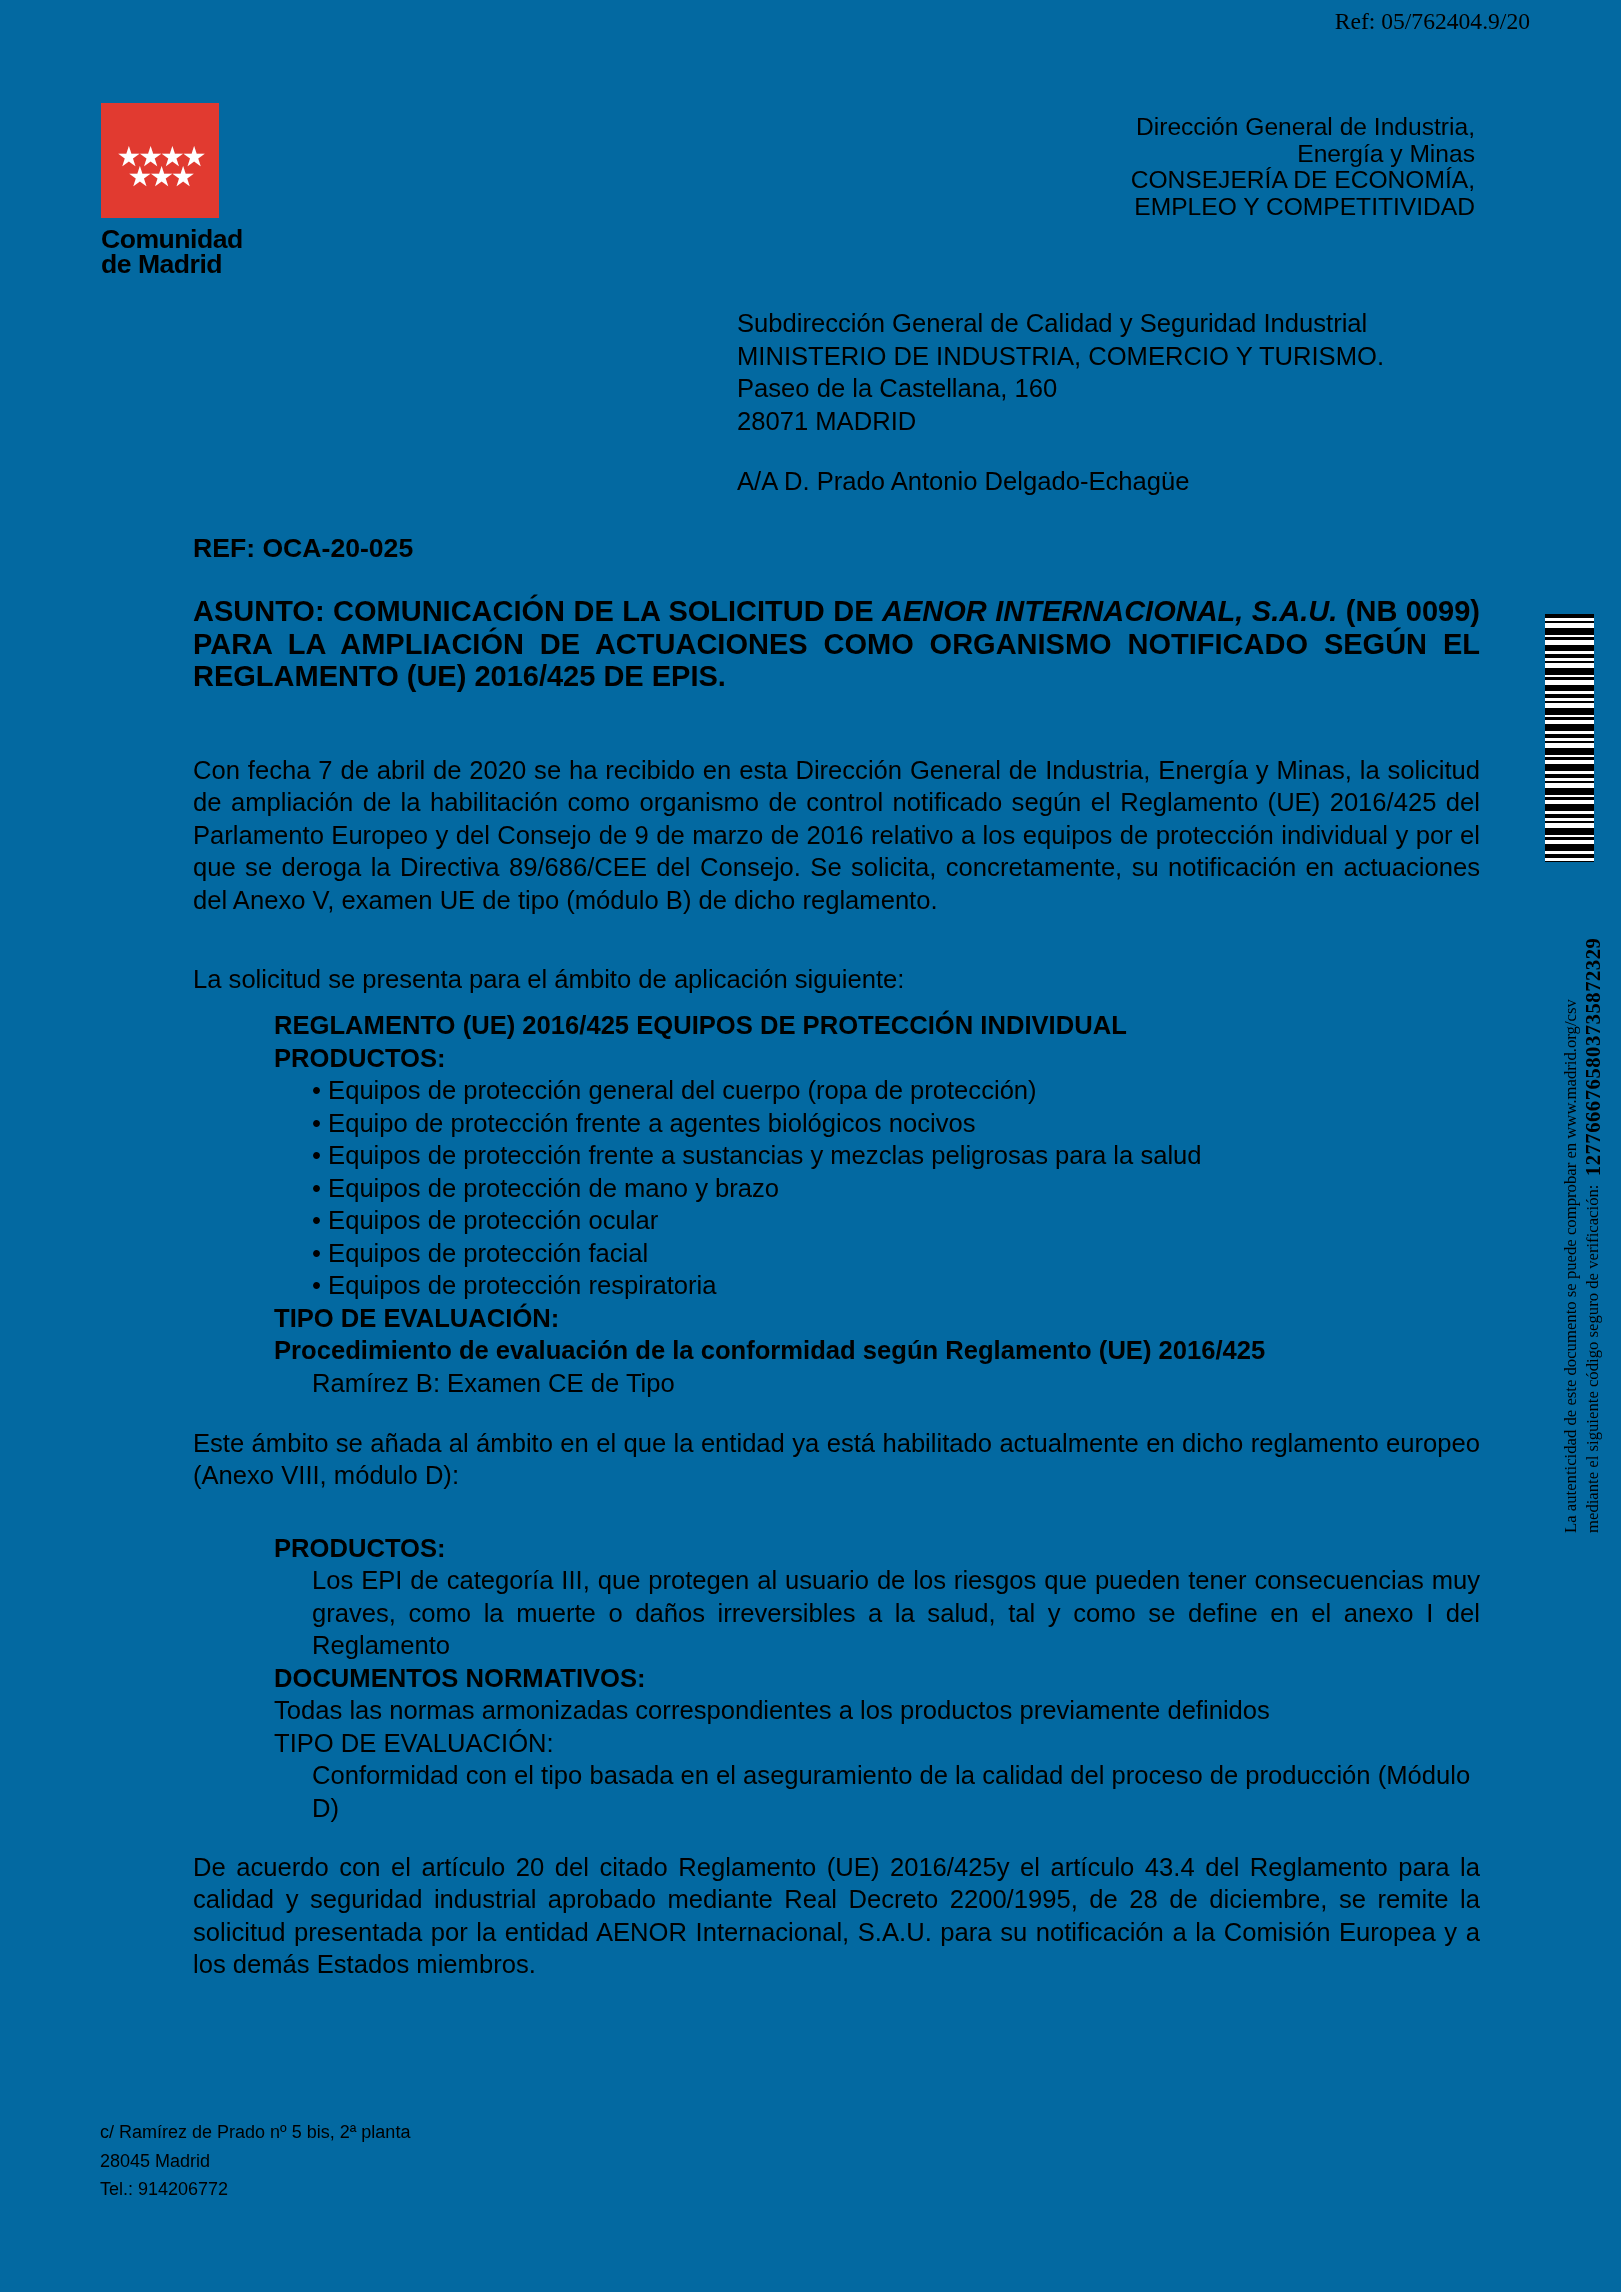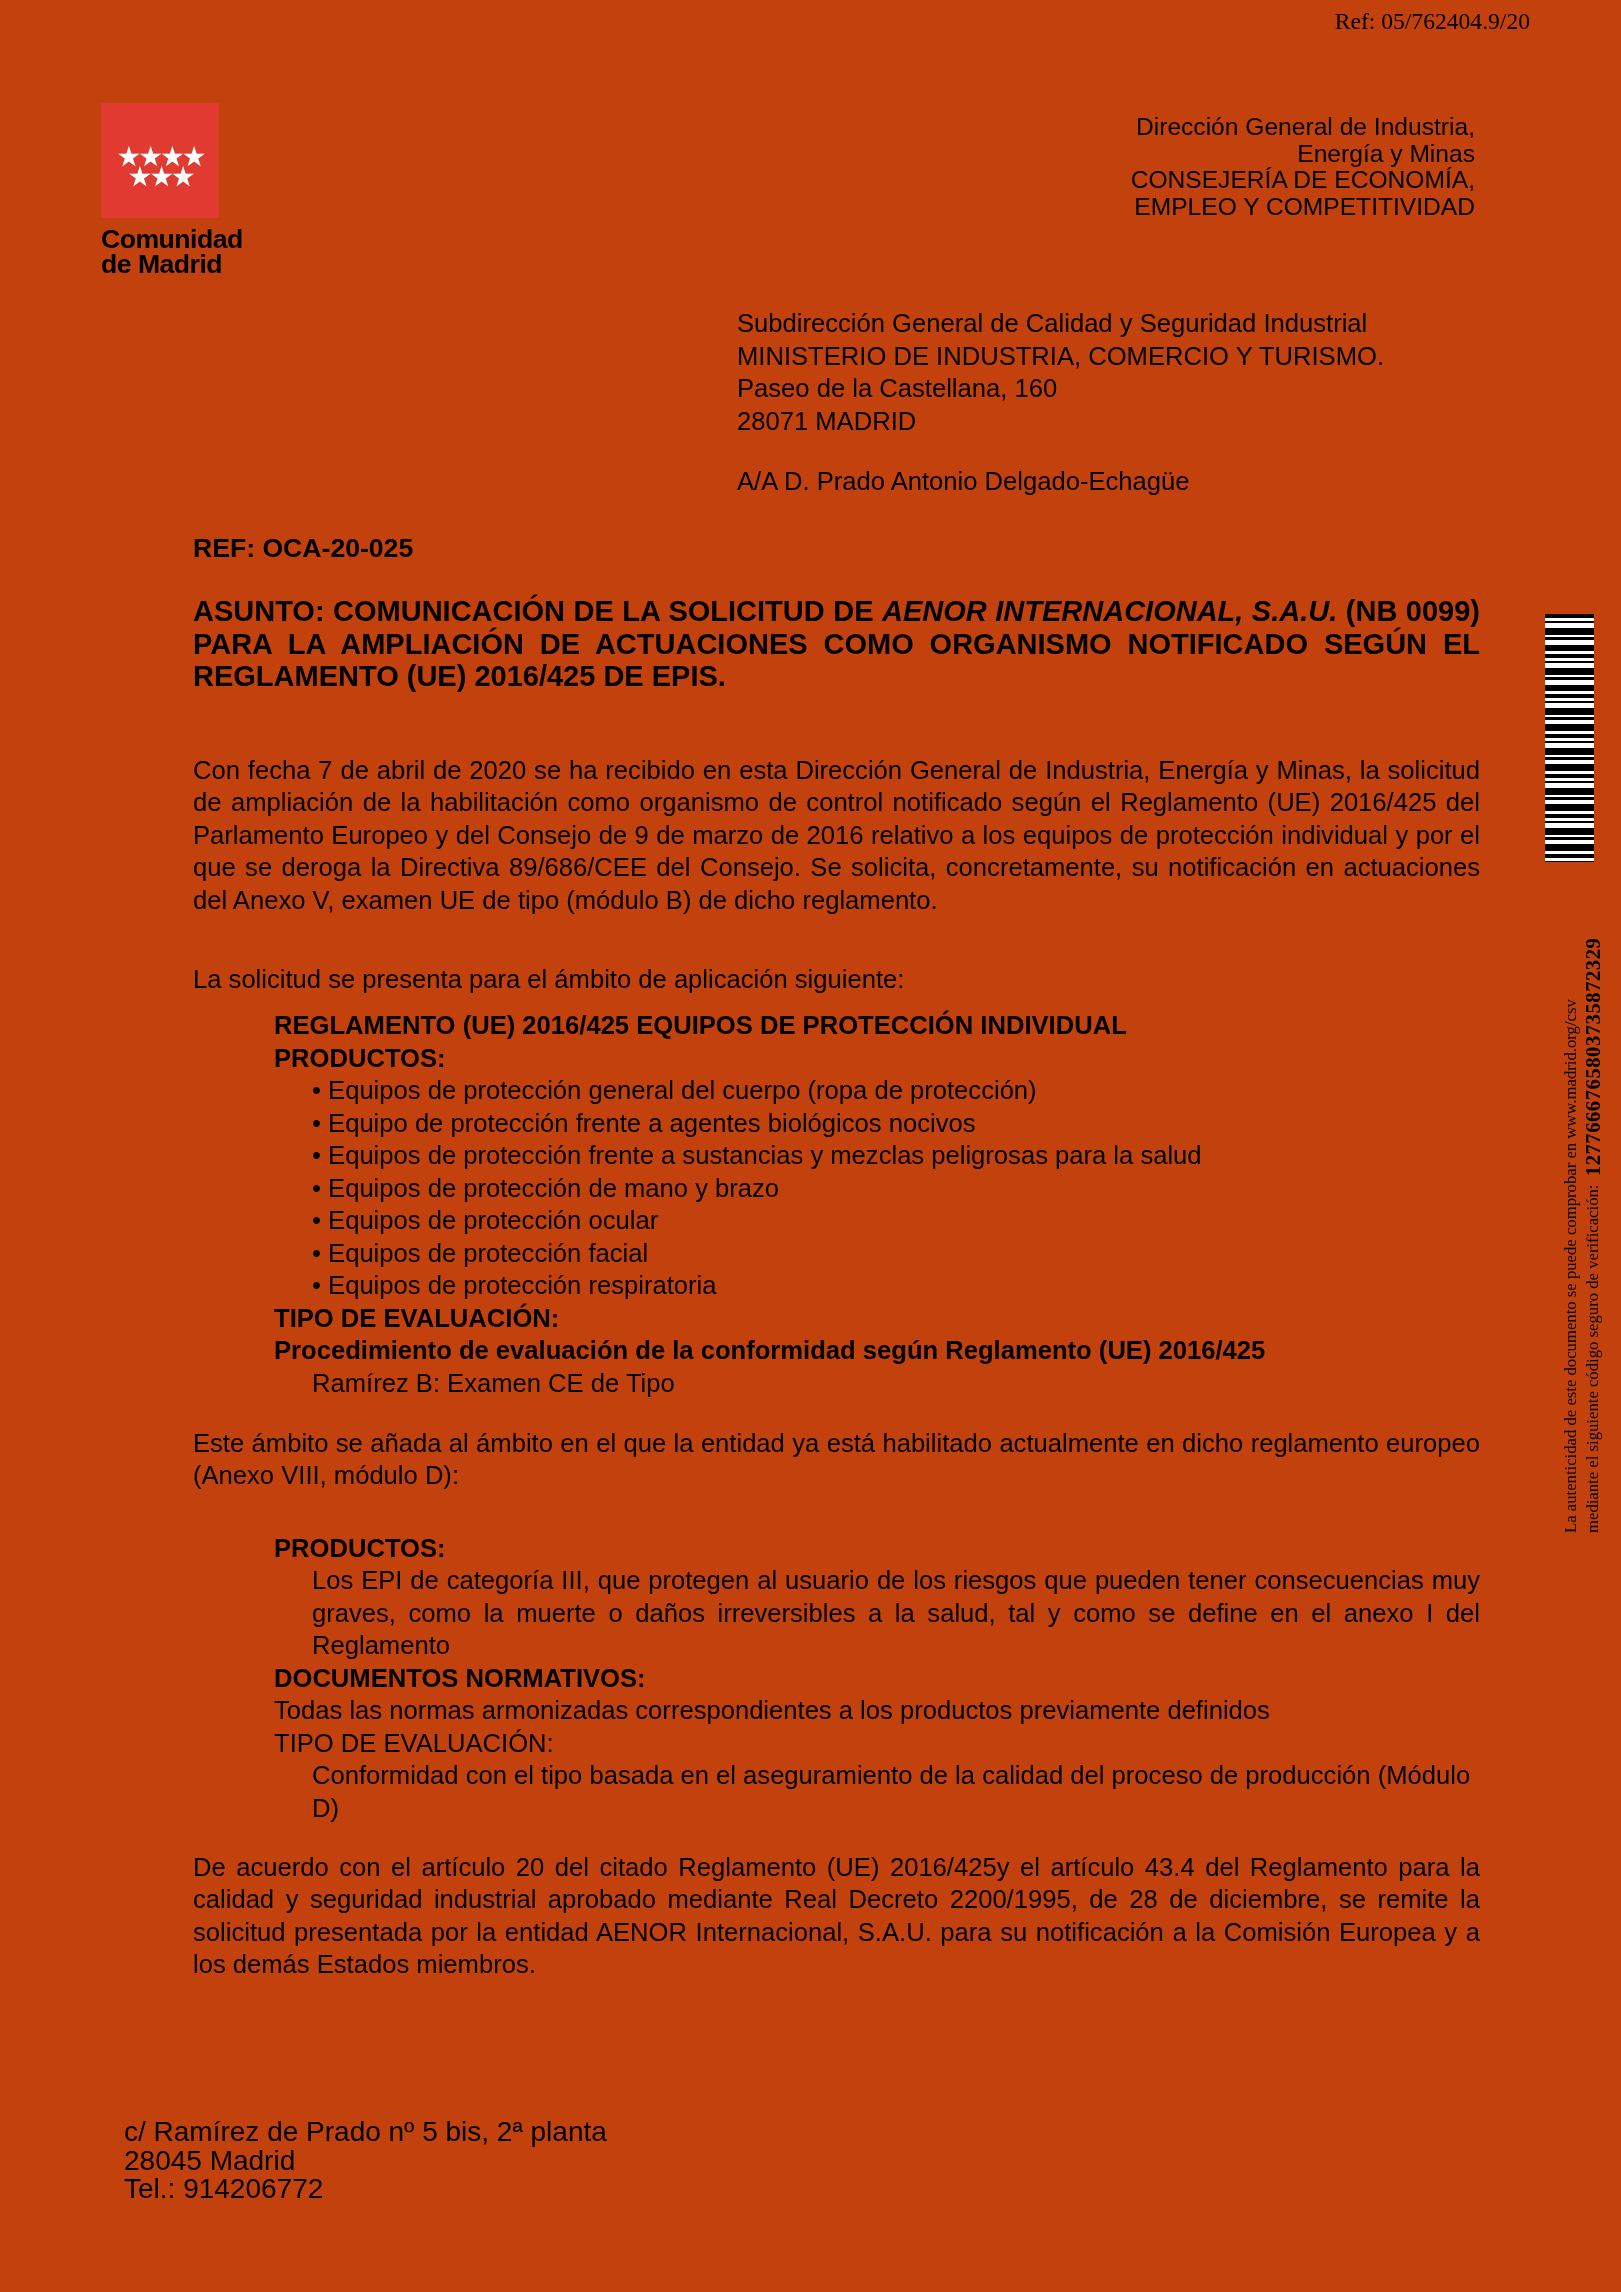--- a/index.html
+++ b/index.html
@@ -1,17 +1,17 @@
 <!DOCTYPE html>
 <html lang="es"><head>
 <meta charset="utf-8">
 <style>
   html,body { margin:0; padding:0; background:#ffffff; }
   .page {
-    position:relative; width:1621px; height:2292px; background:#c2410c;
+    position:relative; width:1621px; height:2292px; background:#0369a1;
     font-family:"Liberation Sans", sans-serif; color:#000; overflow:hidden;
   }
 
   
   .ref-line {
     position:absolute; top:7.9px; right:91px;
     font-family:"Liberation Serif", serif; font-size:23.6px;
   }
 
   
@@ -54,21 +54,21 @@
   .scope { margin-left:81px; }
   .scope-1 { margin-top:13.8px; }
   .scope-2 { margin-top:40px; }
   .scope .hd { font-weight:bold; }
   .scope ul { margin:0; padding:0 0 0 38px; list-style:none; }
   .scope li::before { content:"\2022\00a0"; }
   .scope .indent { margin-left:38px; }
   .scope .just { text-align:justify; }
 
   
-  .footer { position:absolute; left:124px; top:2118px; font-size:28px; line-height:28.6px; }
+  .footer { position:absolute; left:100px; top:2118px; font-size:18px; line-height:28.6px; }
 
   
   .barcode {
     position:absolute; left:1545px; top:614px; width:49px; height:248px;
     background:repeating-linear-gradient(to bottom,
       #000 0px, #000 3.9px, #fff 3.9px, #fff 6.9px,
       #000 6.9px, #000 8.9px, #fff 8.9px, #fff 13.8px,
       #000 13.8px, #000 20.7px, #fff 20.7px, #fff 22.7px,
       #000 22.7px, #000 25.6px, #fff 25.6px, #fff 30.5px,
       #000 30.5px, #000 37px, #fff 37px, #fff 40px);

